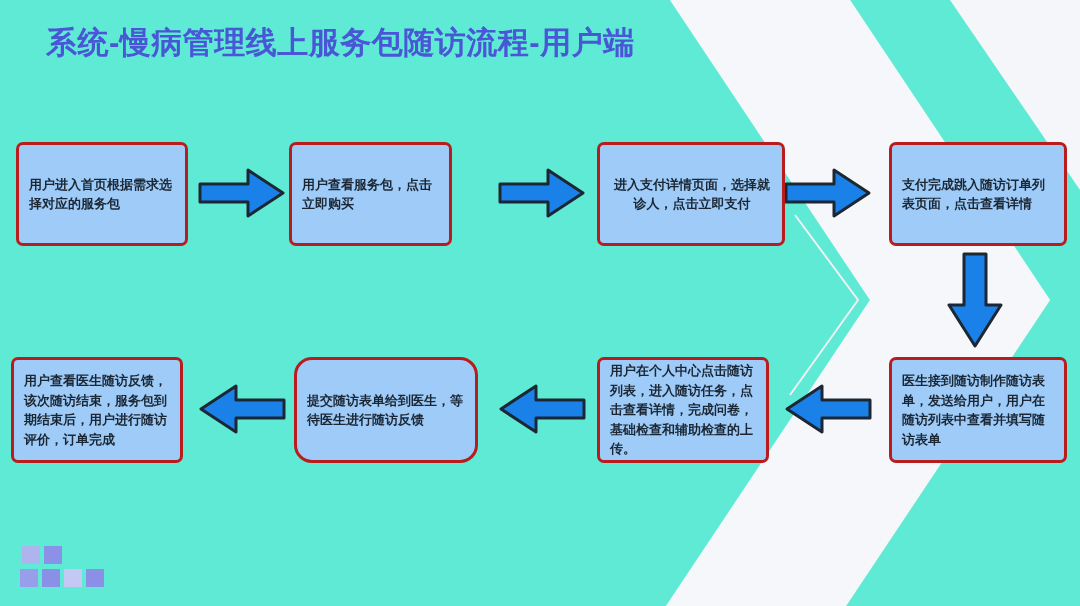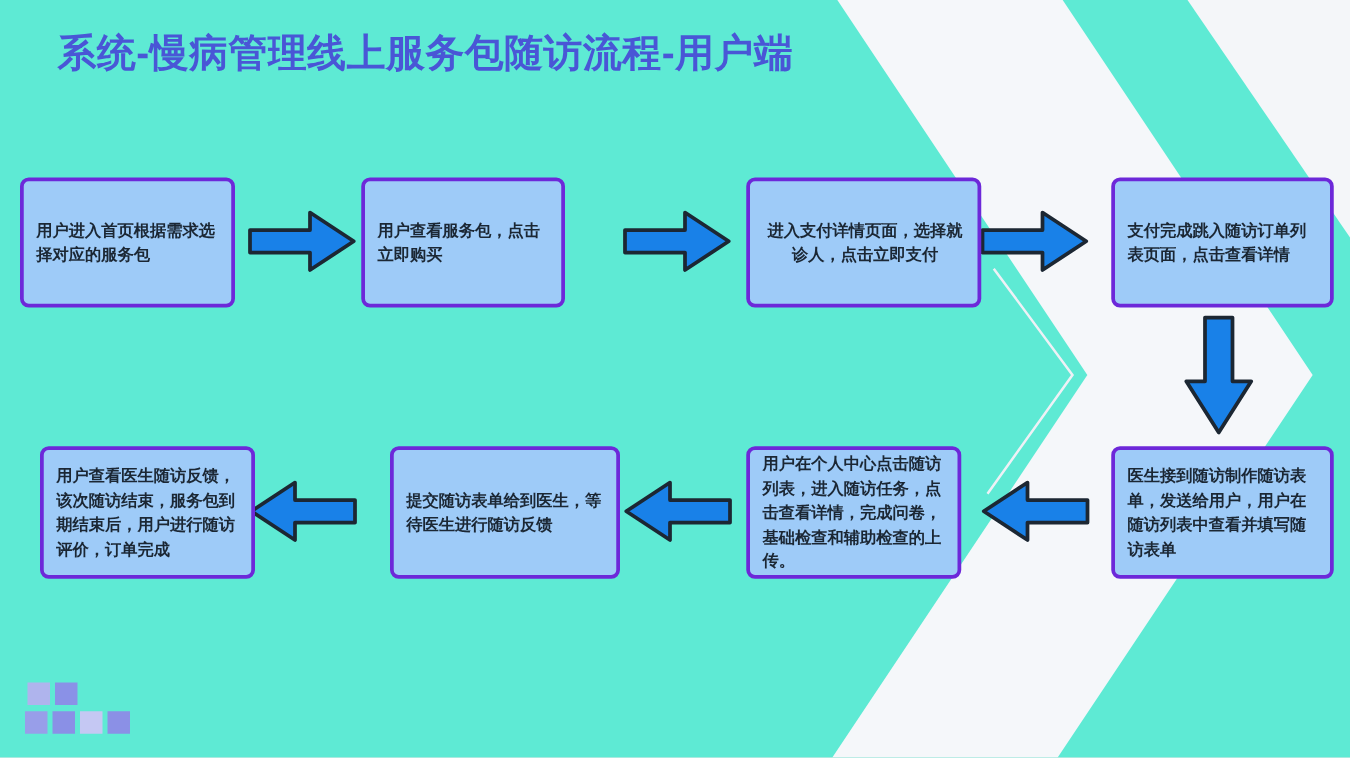--- a/index.html
+++ b/index.html
@@ -13,37 +13,37 @@
   .watermark{position:absolute;left:0;top:0;z-index:0;pointer-events:none;}
   .page-title{
     position:absolute;left:46px;top:22px;z-index:2;
     margin:0;
     font-size:31px;font-weight:bold;letter-spacing:0.5px;
     color:#4956D6;
   }
   .step{
     position:absolute;z-index:2;
     background:#9ECBF8;
-    border:3px solid #6d28d9;
+    border:3px solid #b91c1c;
     border-radius:7px;
     box-sizing:border-box;
     display:flex;align-items:center;
     padding:6px 8px 6px 10px;
     font-size:13px;line-height:1.5;font-weight:600;
     color:#1B2734;
     text-align:left;
   }
   .s1{left:16px;top:142px;width:172px;height:104px;}
   .s2{left:289px;top:142px;width:163px;height:104px;}
   .s3{left:597px;top:142px;width:188px;height:104px;text-align:center;}
   .s4{left:889px;top:142px;width:178px;height:104px;}
   .s5{left:889px;top:357px;width:178px;height:106px;}
   .s6{left:597px;top:357px;width:172px;height:106px;}
-  .s7{left:312px;top:357px;width:184px;height:106px;}
-  .s8{left:32px;top:357px;width:172px;height:106px;}
+  .s7{left:294px;top:357px;width:184px;height:106px;border-radius:18px;}
+  .s8{left:11px;top:357px;width:172px;height:106px;}
   .arrow{position:absolute;z-index:1;}
   .a1{left:198px;top:167px;}
   .a2{left:498px;top:167px;}
   .a3{left:784px;top:167px;}
   .a4{left:946px;top:252px;}
   .a5{left:784px;top:383px;}
   .a6{left:498px;top:383px;}
   .a7{left:198px;top:383px;}
   .deco-square{position:absolute;z-index:2;width:18px;height:18px;}
   .q1{left:22px;top:546px;background:#AFB4ED;}

